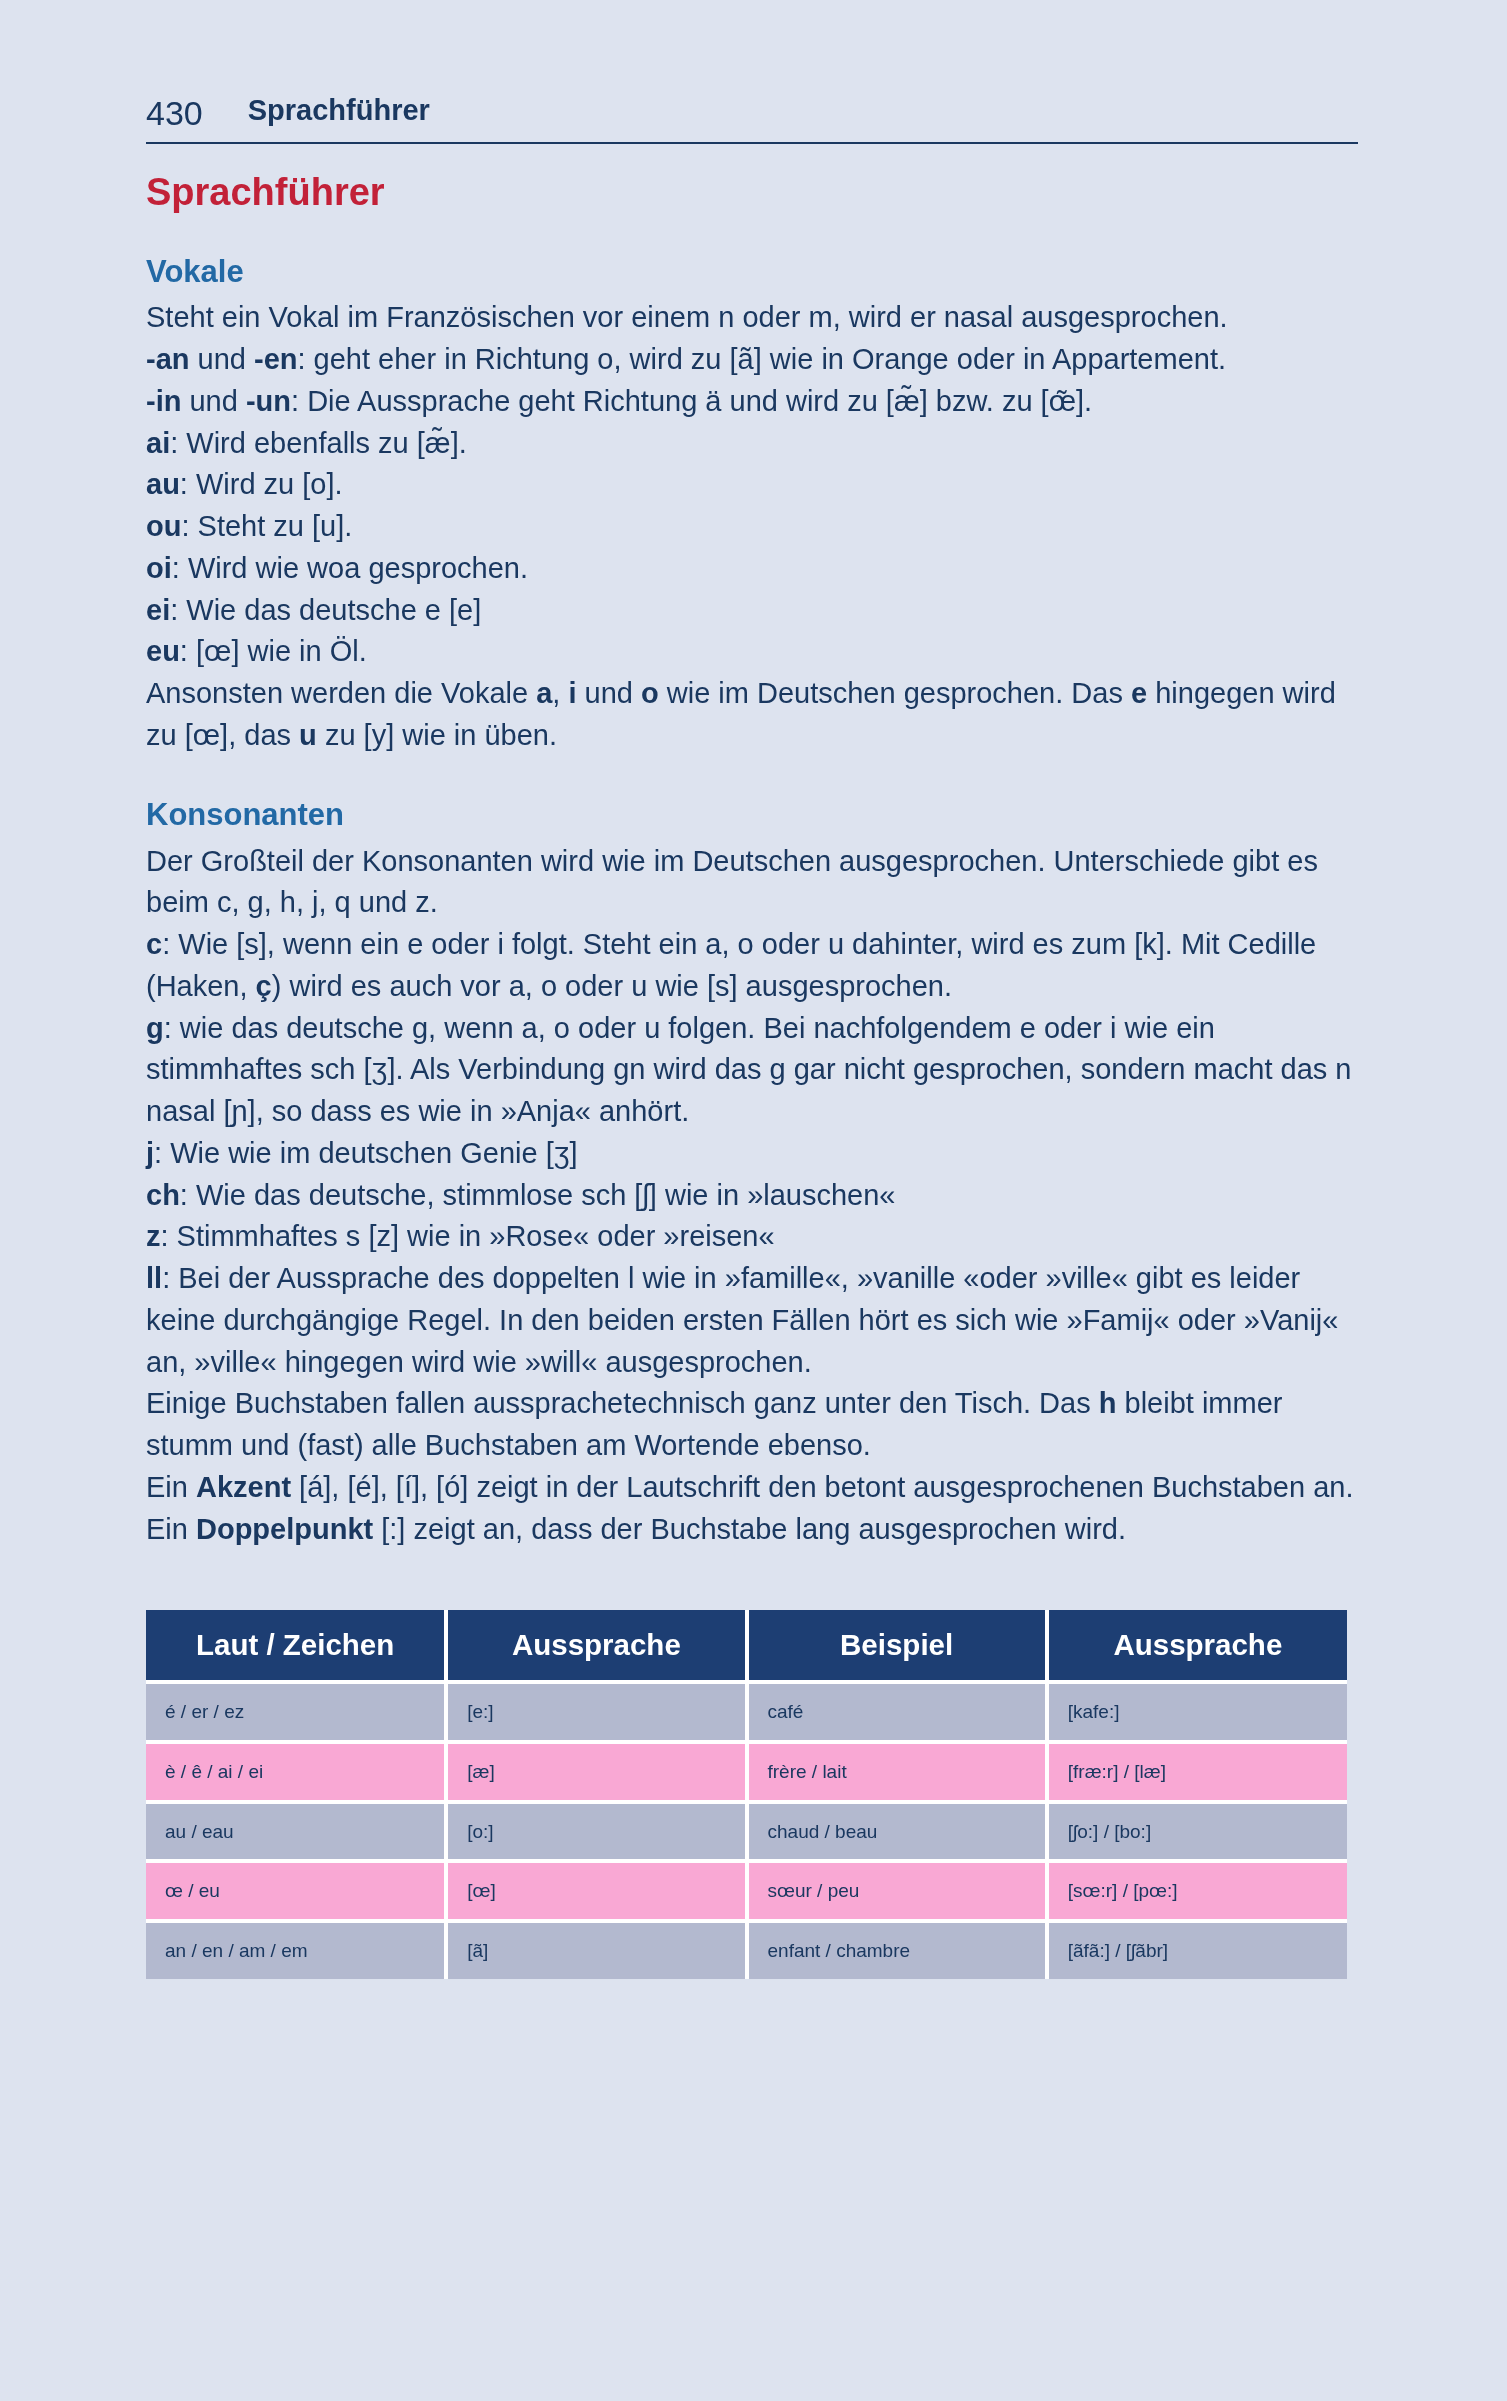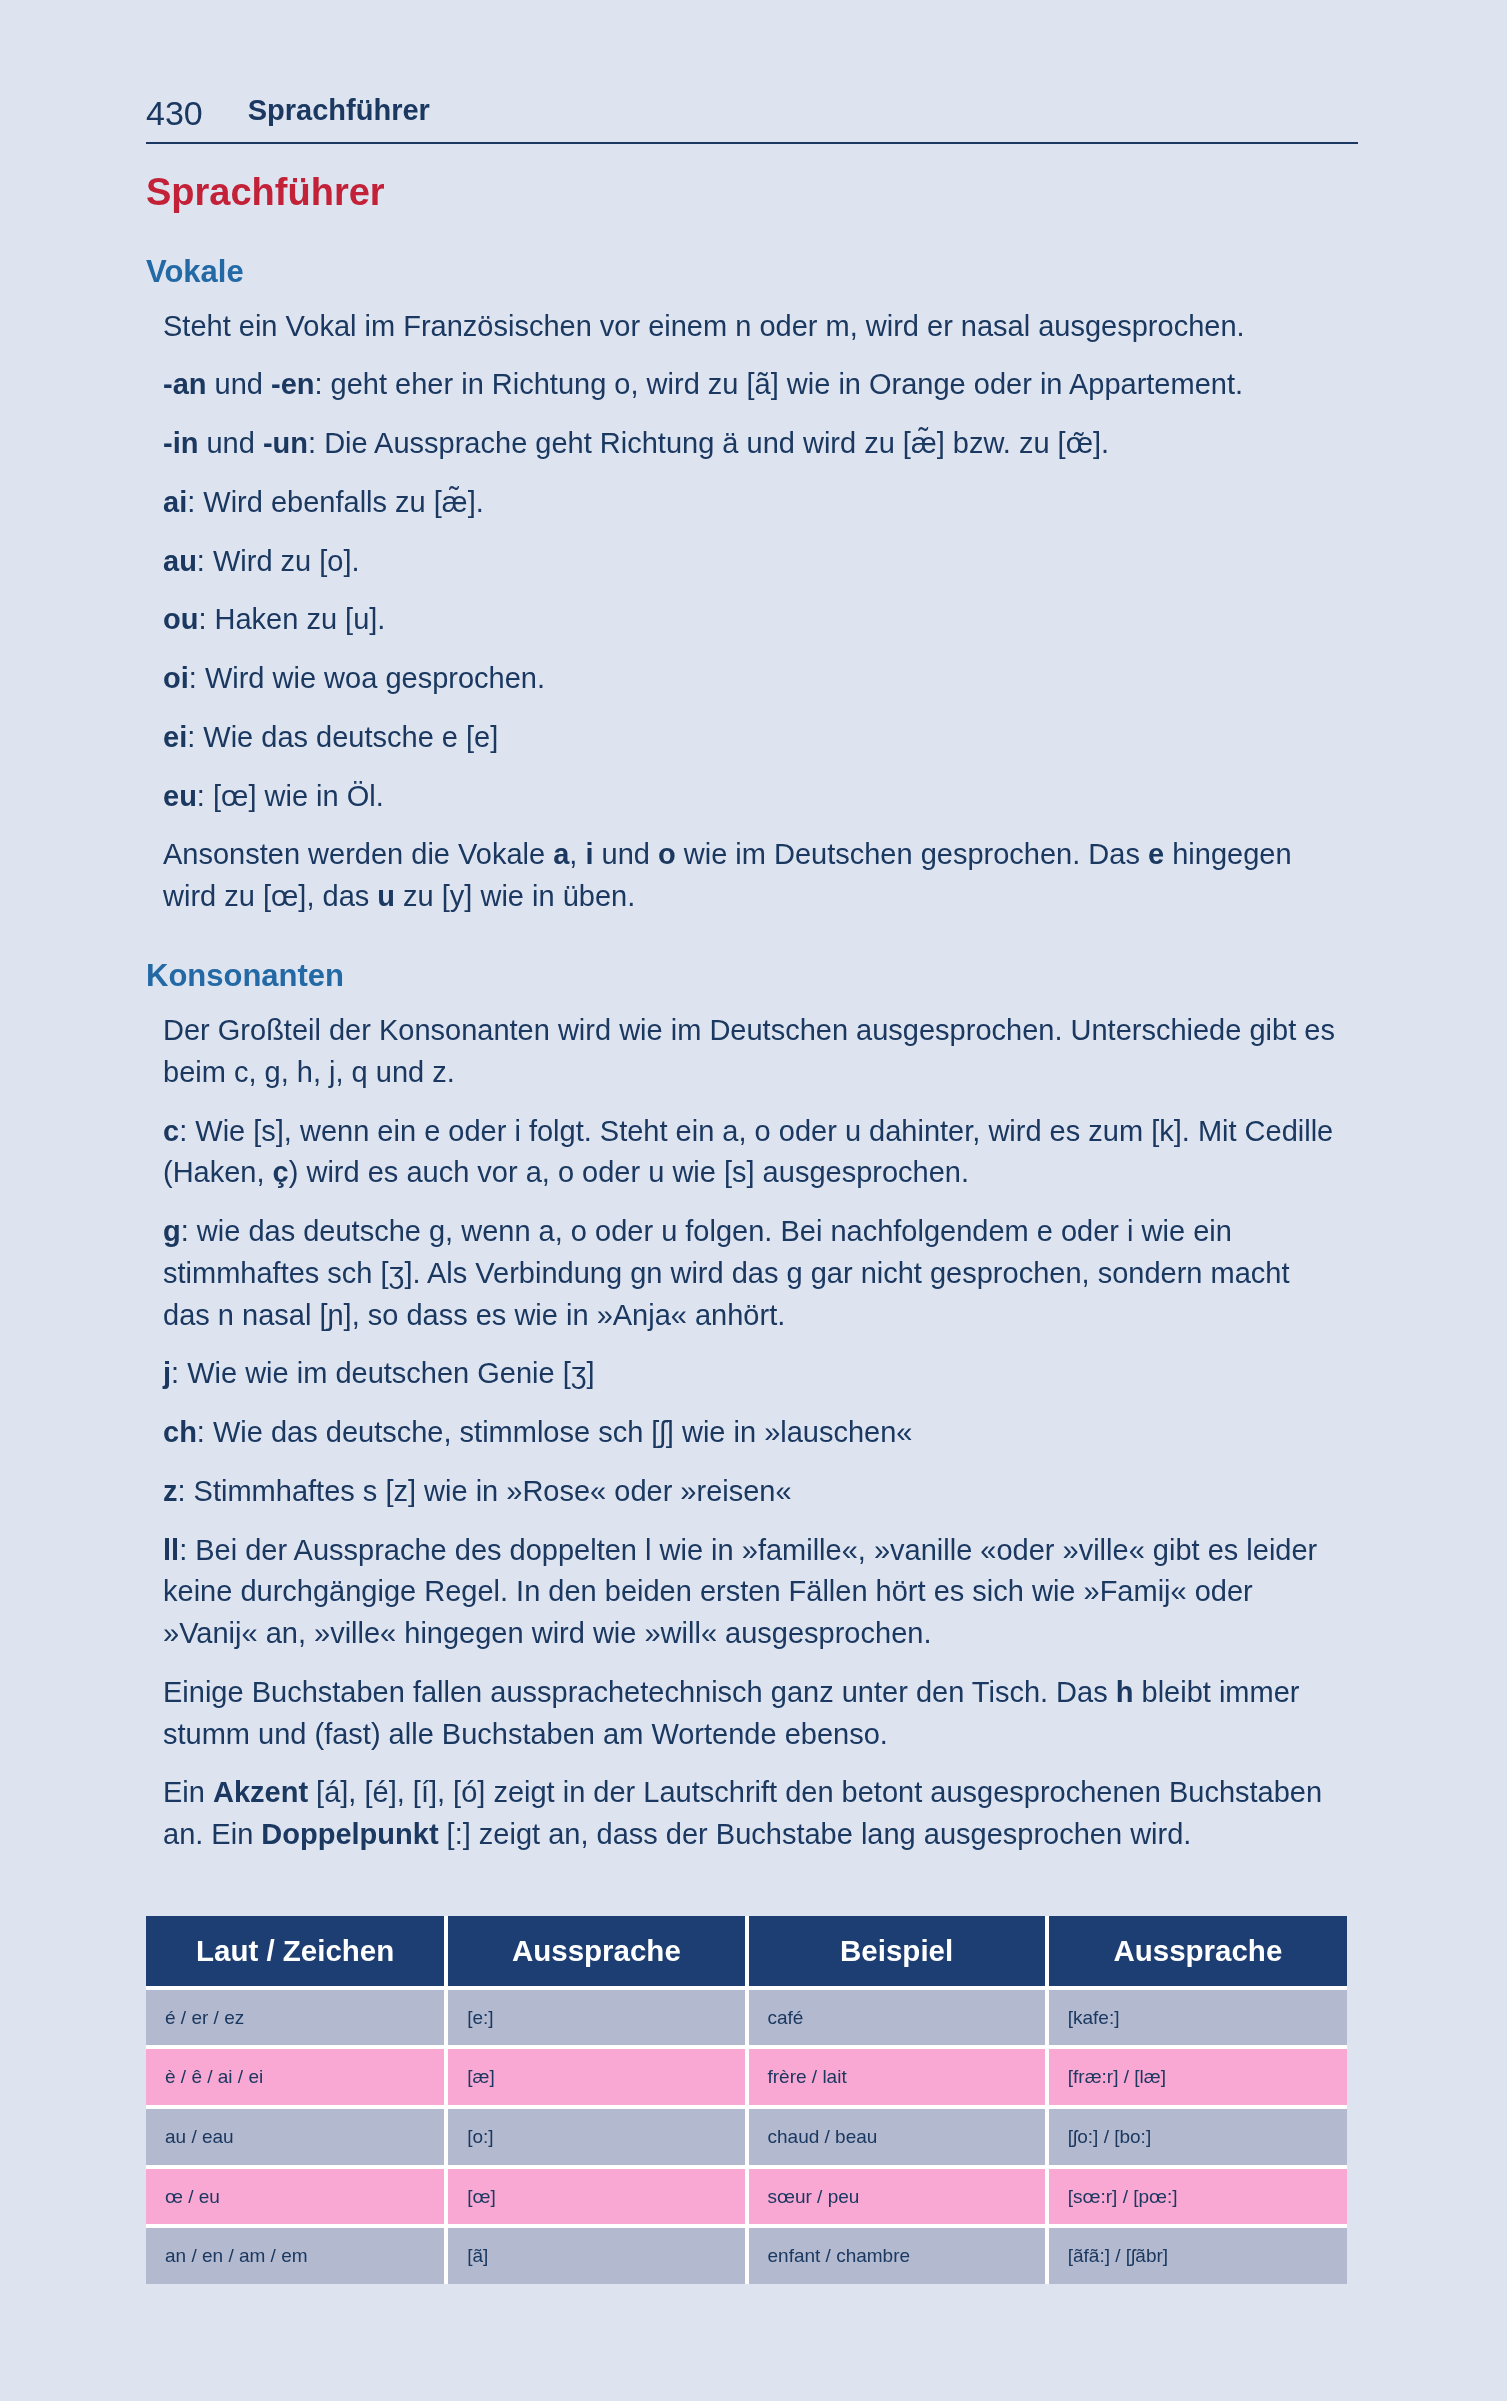--- a/index.html
+++ b/index.html
@@ -36,21 +36,21 @@
     color: #2269a5;
     font-size: 31px;
     font-weight: bold;
     margin: 41px 0 8.8px 0;
     line-height: 1.1;
   }
 
   .para {
     font-size: 29px;
     line-height: 1.44;
-    margin: 17px;
+    margin: 0;
   }
   .para .b { font-weight: bold; }
 
   table.pron {
     border-collapse: collapse;
     width: 1201px;
     margin-top: 60px;
     table-layout: fixed;
   }
   table.pron col { width: 300px; }
@@ -90,21 +90,21 @@
   <h1 class="doc-title">Sprachführer</h1>
 
   <section>
     <h2 class="section-heading">Vokale</h2>
     <div>
         <div class="para"><span>Steht ein Vokal im Französischen vor einem n oder m, wird er nasal ausgesprochen.</span></div>
         <div class="para"><span class="b">-an</span><span> und </span><span class="b">-en</span><span>: geht eher in Richtung o, wird zu [ã] wie in Orange oder in Appartement.</span></div>
         <div class="para"><span class="b">-in</span><span> und </span><span class="b">-un</span><span>: Die Aussprache geht Richtung ä und wird zu [æ̃] bzw. zu [œ̃].</span></div>
         <div class="para"><span class="b">ai</span><span>: Wird ebenfalls zu [æ̃].</span></div>
         <div class="para"><span class="b">au</span><span>: Wird zu [o].</span></div>
-        <div class="para"><span class="b">ou</span><span>: Haken zu [u].</span></div>
+        <div class="para"><span class="b">ou</span><span>: Steht zu [u].</span></div>
         <div class="para"><span class="b">oi</span><span>: Wird wie woa gesprochen.</span></div>
         <div class="para"><span class="b">ei</span><span>: Wie das deutsche e [e]</span></div>
         <div class="para"><span class="b">eu</span><span>: [œ] wie in Öl.</span></div>
         <div class="para"><span>Ansonsten werden die Vokale </span><span class="b">a</span><span>, </span><span class="b">i</span><span> und </span><span class="b">o</span><span> wie im Deutschen gesprochen. Das </span><span class="b">e</span><span> hingegen wird zu [œ], das </span><span class="b">u</span><span> zu [y] wie in üben.</span></div>
       </div>
   </section>
 
   <section>
     <h2 class="section-heading">Konsonanten</h2>
     <div>

